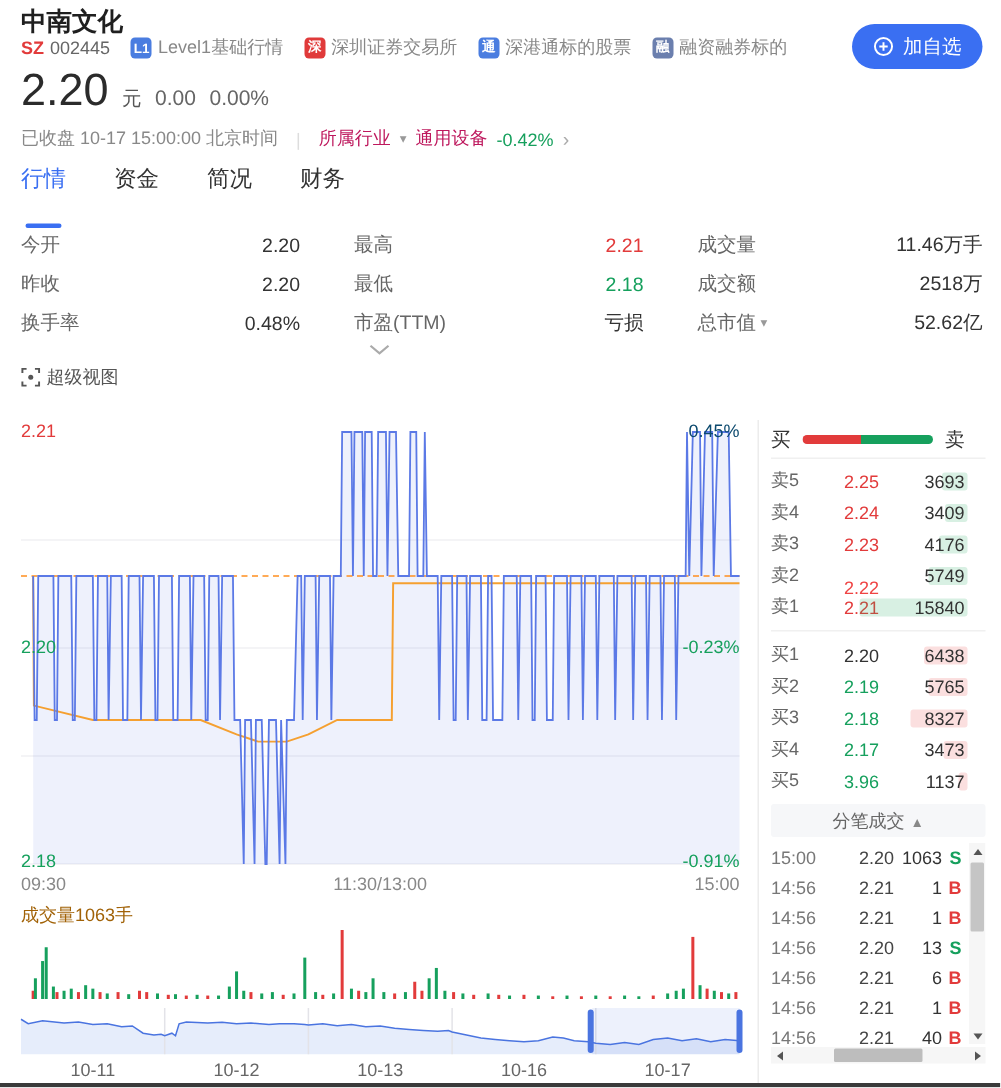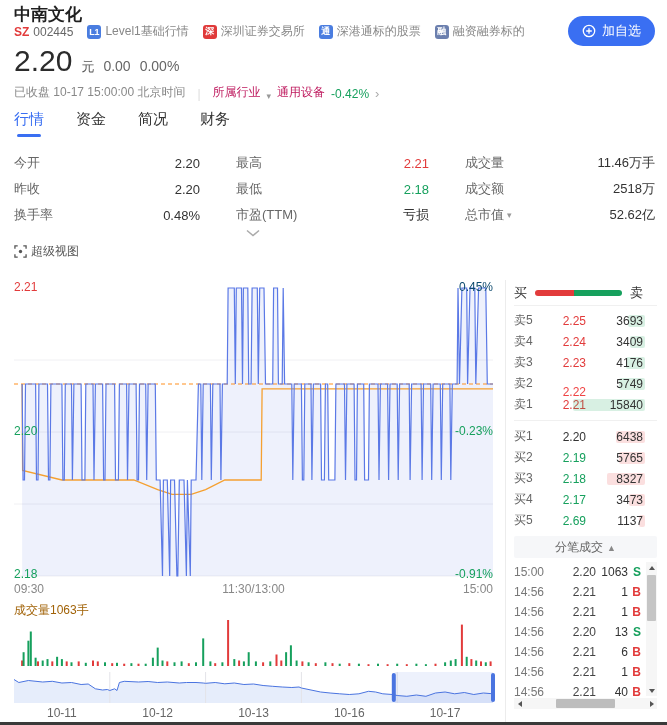--- a/index.html
+++ b/index.html
@@ -13,29 +13,29 @@
   .badge-ico{display:inline-flex;align-items:center;justify-content:center;width:14px;height:14px;
              border-radius:3px;color:#fff;font-size:9px;font-weight:bold;}
   .sz{color:#e23b3b;font-weight:bold;margin-right:4px;}
   .code{color:#666;}
   .fav-btn{position:absolute;top:16px;right:12px;height:30px;padding:0 14px;background:#3a6ff2;color:#fff;
            border:none;border-radius:16px;font-size:13px;display:flex;align-items:center;gap:6px;cursor:pointer;}
   .price-row{position:absolute;top:44px;left:14px;display:flex;align-items:baseline;gap:9px;}
   .big-price{font-size:30px;color:#2b2b2b;}
   .unit{font-size:13px;color:#555;}
   .chg{font-size:14px;color:#666;}
-  .status-row{position:absolute;top:84px;left:14px;display:flex;align-items:flex-end;gap:6px;color:#888;font-size:12px;}
+  .status-row{position:absolute;top:84px;left:14px;display:flex;align-items:center;gap:6px;color:#888;font-size:12px;}
   .vdiv{color:#ddd;margin:0 6px;}
   .ind{color:#be185d;}
   .grn{color:#16a05d;}
   .arrow-r{color:#aaa;font-size:13px;}
   .caret{color:#999;font-size:9px;}
   
   .tabs{position:absolute;top:110px;left:14px;display:flex;gap:32px;}
-  .tab{font-size:15px;color:#333;cursor:pointer;position:relative;padding-bottom:8px;}
+  .tab{font-size:15px;color:#333;cursor:pointer;position:relative;padding-bottom:23px;}
   .tab.active{color:#3a6ff2;}
   .tab.active::after{content:"";position:absolute;left:3px;right:3px;bottom:0;height:3px;border-radius:2px;background:#3a6ff2;}
   
   .stats{position:absolute;top:150px;left:14px;width:641px;display:grid;
          grid-template-columns:186px 193px 190px;column-gap:36px;row-gap:0;}
   .stat-cell{display:flex;justify-content:space-between;align-items:center;height:26px;font-size:13px;}
   .stat-label{color:#666;display:flex;align-items:center;gap:3px;}
   .stat-value{color:#333;}
   .expand{position:absolute;top:228px;left:0;width:505px;text-align:center;cursor:pointer;line-height:10px;}
   
@@ -386,21 +386,21 @@
             <span class="pr" style="color: rgb(22, 160, 93);">2.18</span>
             <span class="vl"><i class="bgbar" style="width: 38px; background: rgba(235, 80, 80, 0.18);"></i><span>8327</span></span>
           </div>
           <div class="ob-row">
             <span class="lv">买4</span>
             <span class="pr" style="color: rgb(22, 160, 93);">2.17</span>
             <span class="vl"><i class="bgbar" style="width: 16px; background: rgba(235, 80, 80, 0.18);"></i><span>3473</span></span>
           </div>
           <div class="ob-row">
             <span class="lv">买5</span>
-            <span class="pr" style="color: rgb(22, 160, 93);">2.69</span>
+            <span class="pr" style="color: rgb(22, 160, 93);">3.96</span>
             <span class="vl"><i class="bgbar" style="width: 6px; background: rgba(235, 80, 80, 0.18);"></i><span>1137</span></span>
           </div>
         </div>
       <div class="tick-head">
         <span>分笔成交</span><span class="tri">▲</span>
       </div>
       <div class="tick-list" id="tickList">
           <div class="tick-row">
             <span class="t">15:00</span>
             <span class="p">2.20</span>

